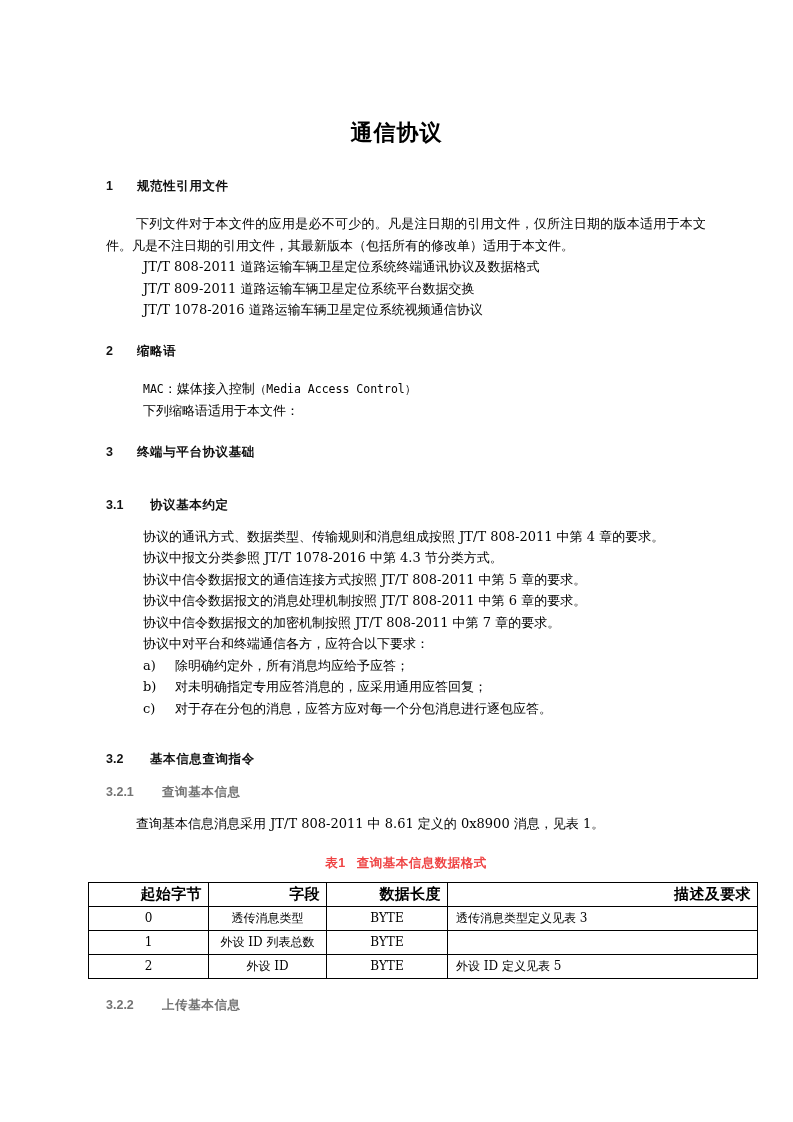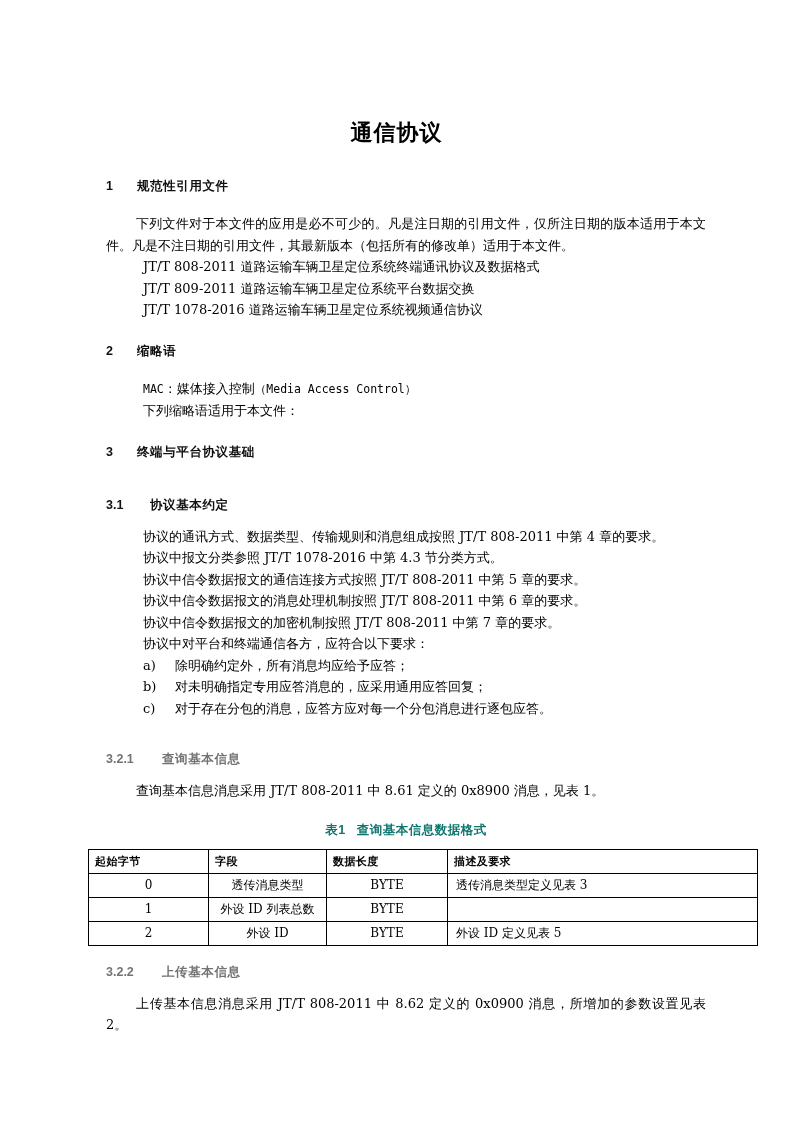--- a/index.html
+++ b/index.html
@@ -155,43 +155,43 @@
   .sp-20 { height: 20px; }
   .sp-22 { height: 22px; }
 
   
   .tbl-caption {
     font-family: "Liberation Sans", "DejaVu Sans", sans-serif;
     font-size: 12.5px;
     font-weight: bold;
     text-align: center;
     letter-spacing: 0.5px;
-    color: #0f766e;
+    color: #ef4444;
   }
   .tbl-caption .cap-no { margin-right: 11px; }
 
   .data-table {
     border-collapse: collapse;
     width: 617px;
     margin-left: -18px;
     table-layout: fixed;
   }
   .data-table th,
   .data-table td {
     border: 1px solid #000;
     font-size: 12px;
     height: 23px;
     padding: 0 6px;
     color: #000;
   }
   .data-table th {
     font-family: "Liberation Sans", "DejaVu Sans", sans-serif;
     font-weight: bold;
-    text-align: left;
-    font-size: 11px;
+    text-align: right;
+    font-size: 15px;
     letter-spacing: 0.4px;
     margin-top: 12px;
   }
   .data-table td {
     font-family: "DejaVu Serif", "Liberation Serif", serif;
     text-align: center;
   }
   .data-table td.desc {
     text-align: left;
     padding-left: 8px;
@@ -270,20 +270,24 @@
         <span>对未明确指定专用应答消息的，应采用通用应答回复；</span>
       </li>
       <li>
         <span class="mk">c)</span>
         <span>对于存在分包的消息，应答方应对每一个分包消息进行逐包应答。</span>
       </li>
     </ul>
 
     <div class="sp-16"></div>
 
+    <div class="h2">
+      <span class="num">3.2</span>
+      <span class="txt">基本信息查询指令</span>
+    </div>
 
     <div class="sp-16"></div>
 
     <div class="h3">
       <span class="num">3.2.1</span>
       <span class="txt">查询基本信息</span>
     </div>
 
     <div class="sp-12"></div>
 
@@ -330,16 +334,15 @@
 
     <div class="sp-18"></div>
 
     <div class="h3">
       <span class="num">3.2.2</span>
       <span class="txt">上传基本信息</span>
     </div>
 
     <div class="sp-12"></div>
 
-    <p class="para indent">上传基本信息消息采用 JT/T 808-2011 中 8.62 定义的 0x0900 消息，所增加的参数设置见表 2。</p>
 
   </div>
 </div>
 
 </body></html>

